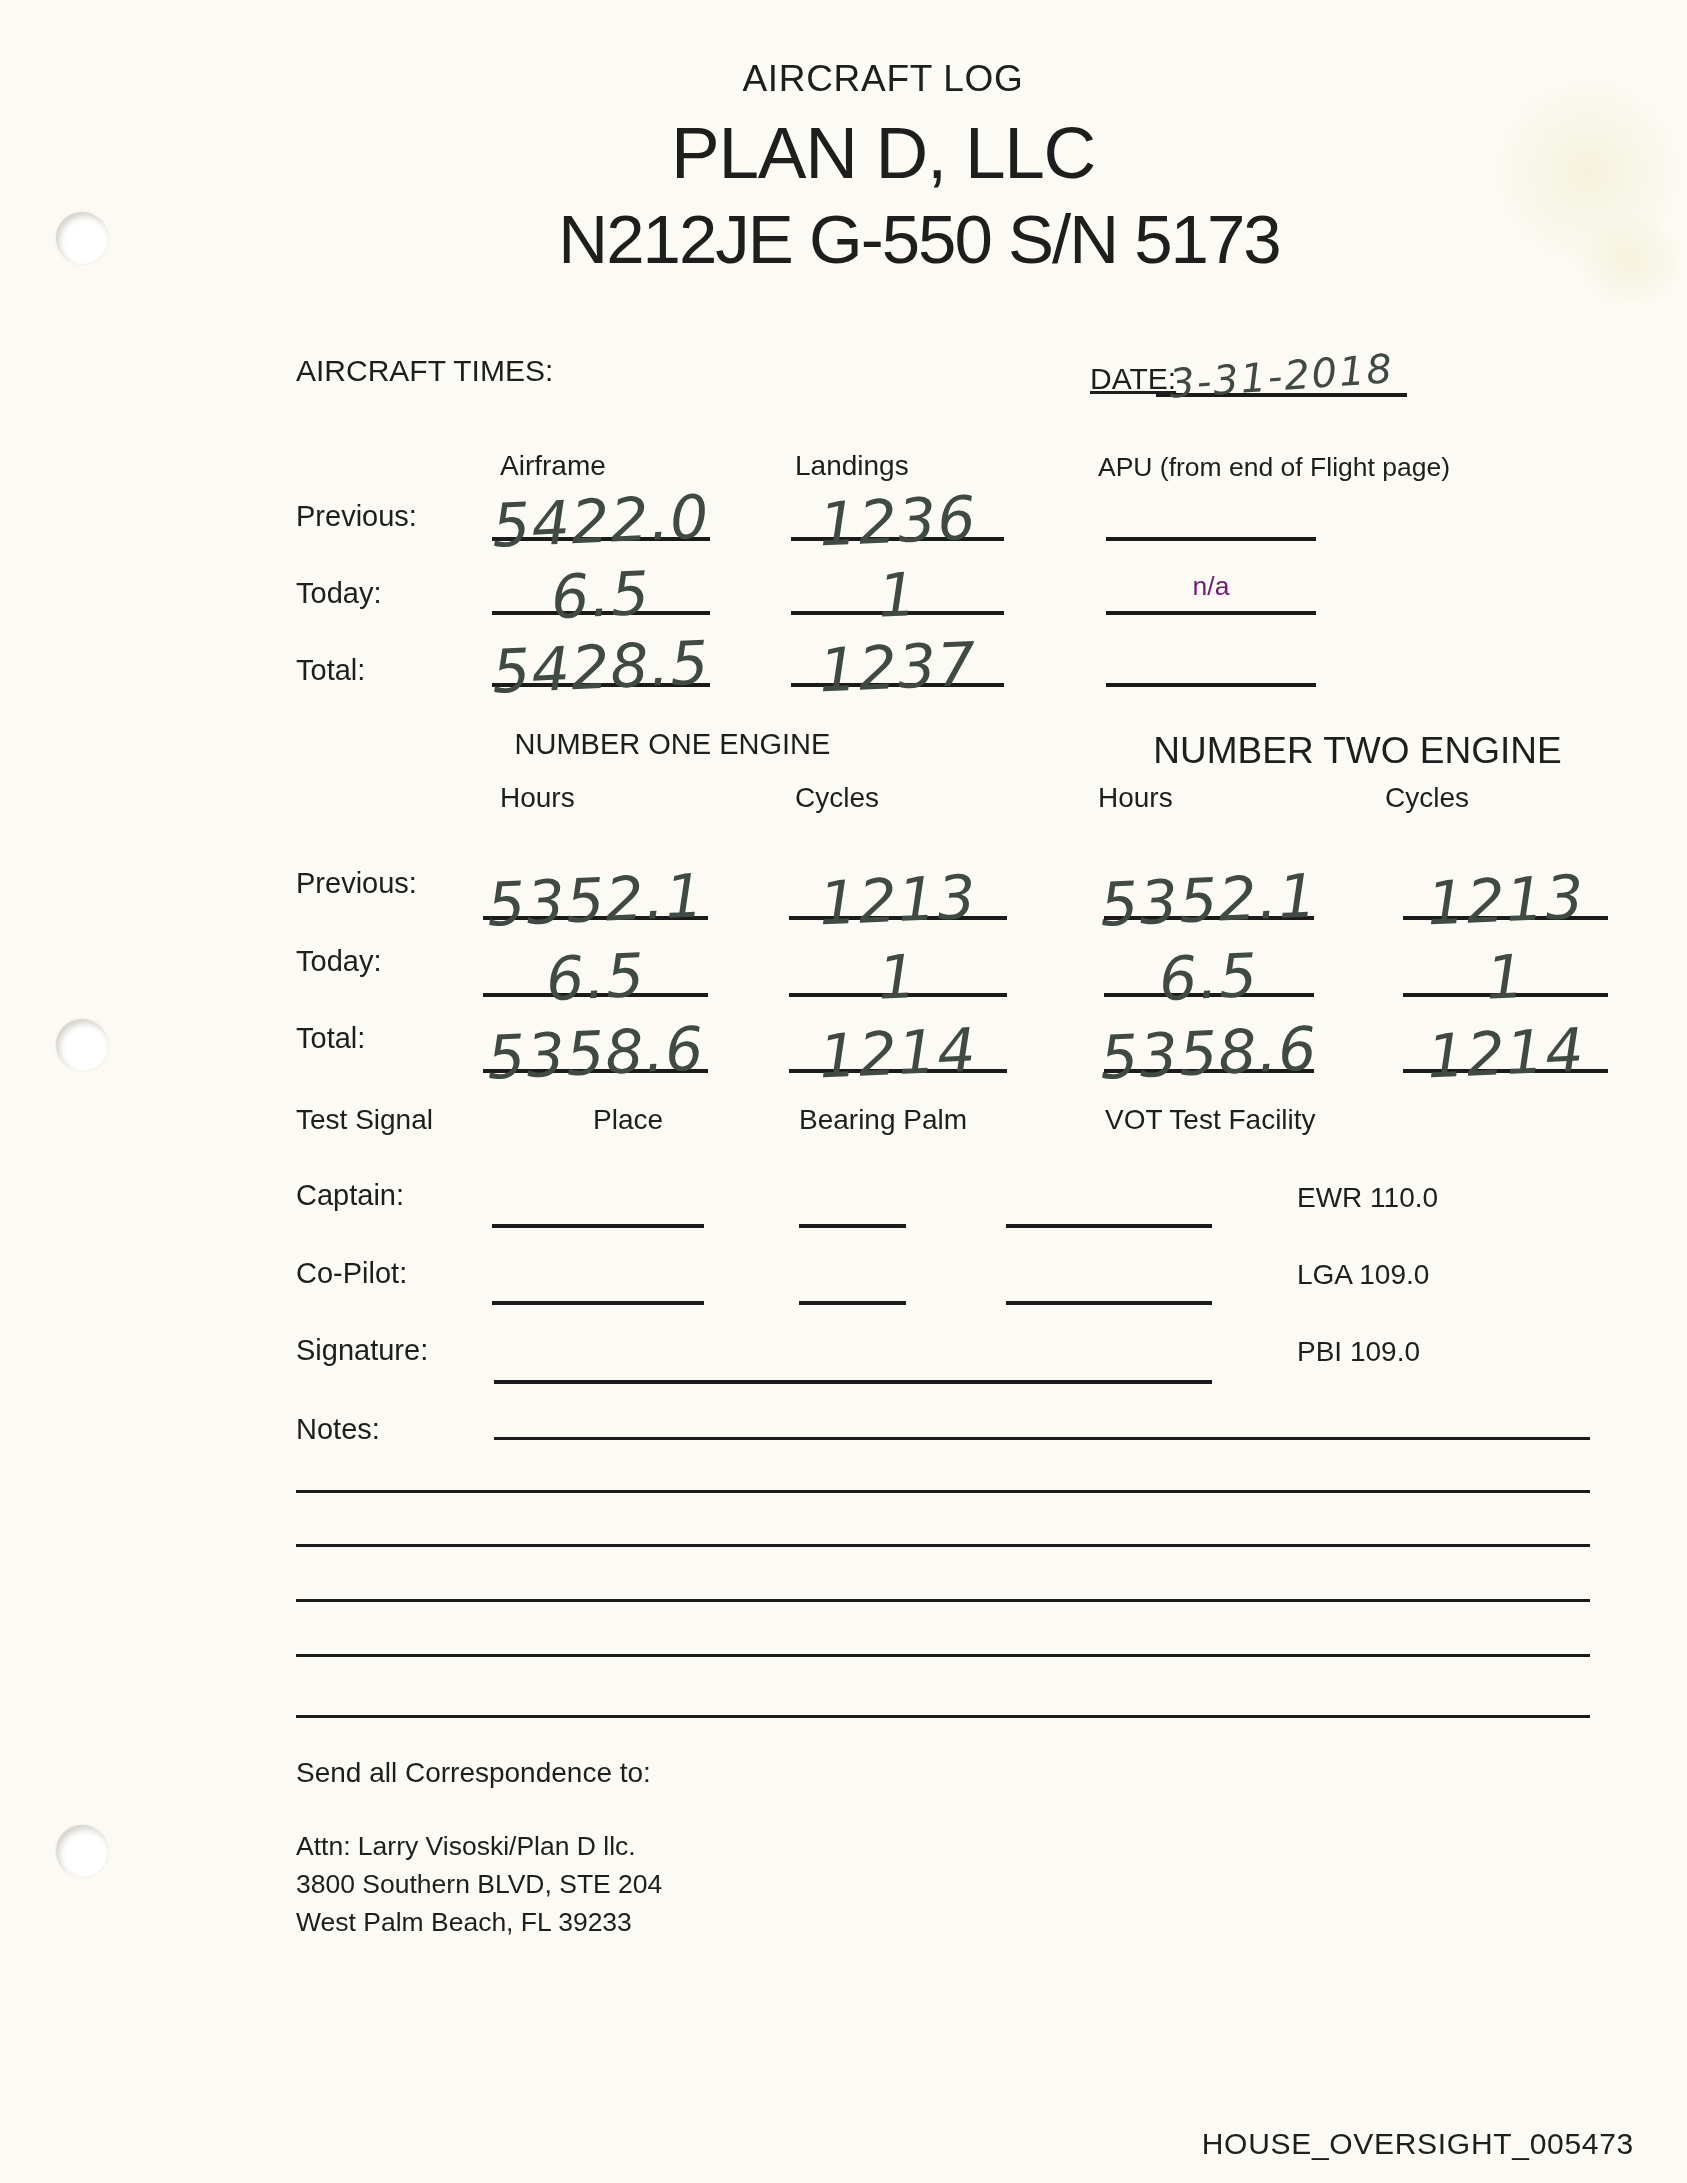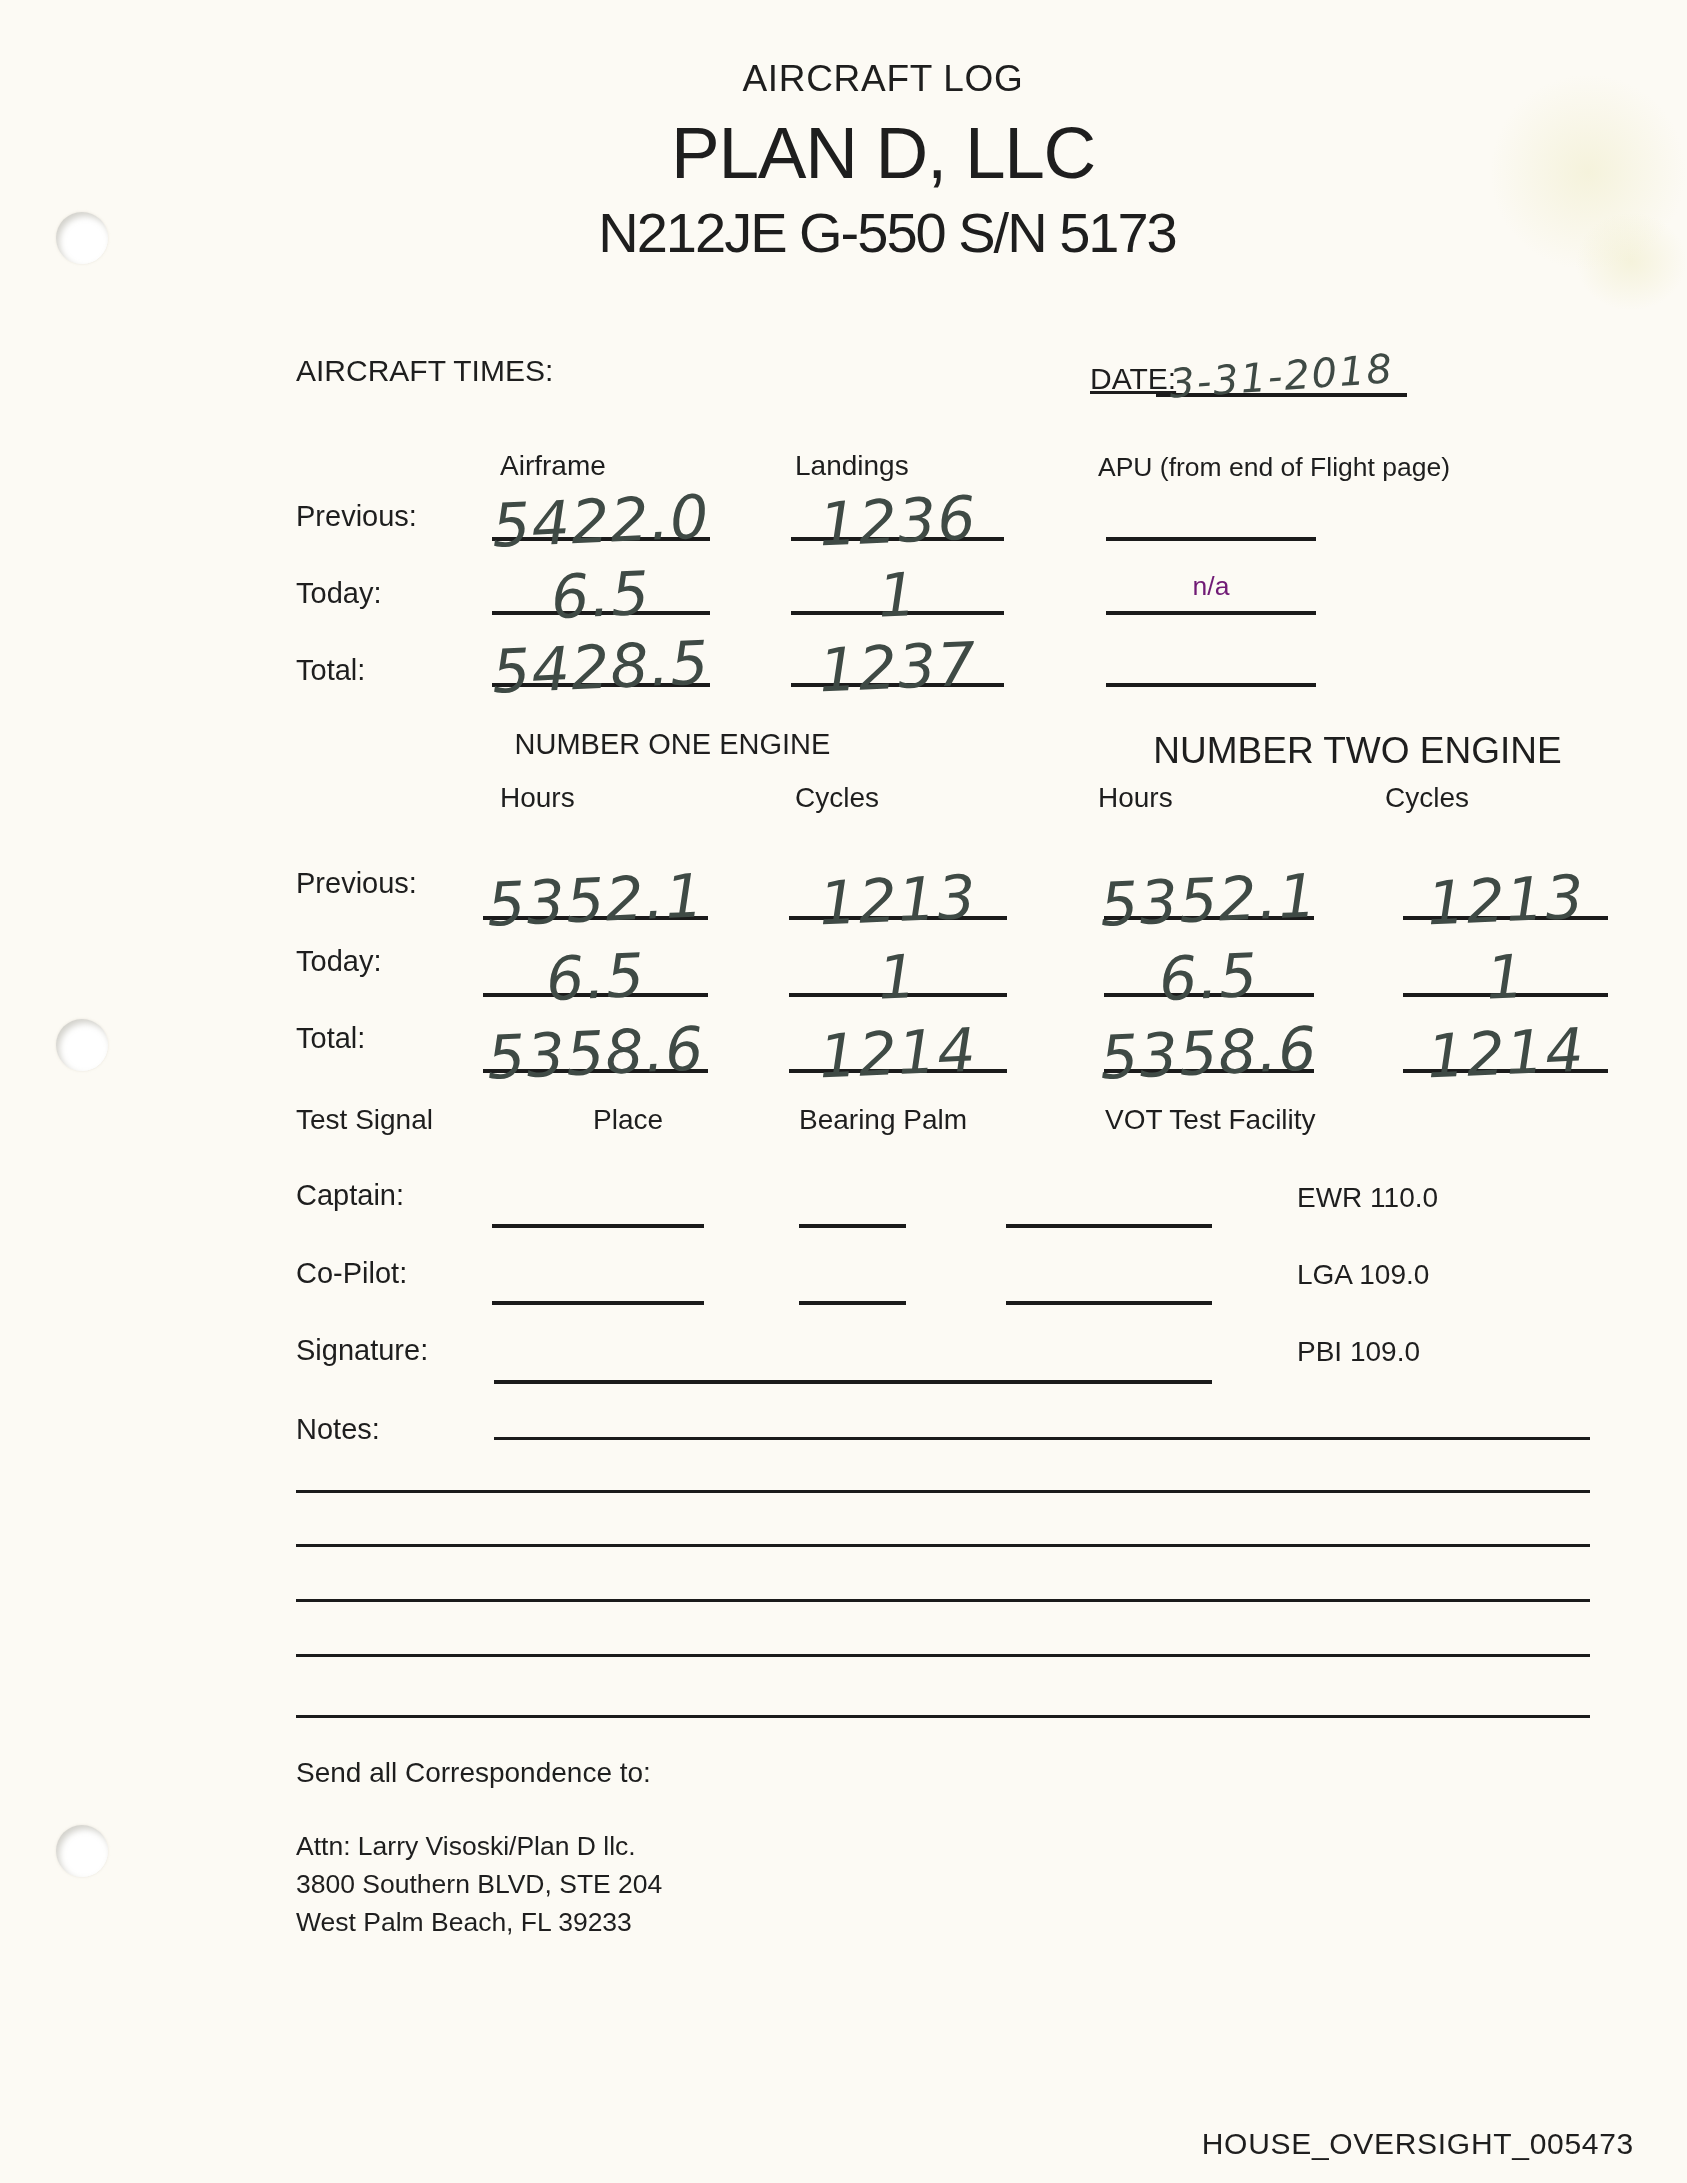--- a/index.html
+++ b/index.html
@@ -8,21 +8,21 @@
     width:1687px;height:2183px;
     background:#fcfaf4;
     font-family:"Liberation Sans",sans-serif;
     color:#1e1e1e;
     overflow:hidden;
   }
   .abs{position:absolute;}
   .ctr{transform:translateX(-50%);}
   .t-log{font-size:37px;letter-spacing:0.7px;white-space:nowrap;}
   .t-co{font-size:73px;letter-spacing:-1.3px;white-space:nowrap;}
-  .t-id{font-size:56px;letter-spacing:-2px;white-space:nowrap;}
+  .t-id{font-size:69px;letter-spacing:-2px;white-space:nowrap;margin-left:32px;}
   .sec{font-size:30px;white-space:nowrap;}
   .lbl{font-size:29px;white-space:nowrap;}
   .hdr{font-size:28px;white-space:nowrap;}
   .fac{font-size:28px;white-space:nowrap;}
   .wline{
     position:absolute;
     border-bottom:4px solid #1b1b1b;
     display:flex;align-items:flex-end;justify-content:center;
     height:61px;
   }

